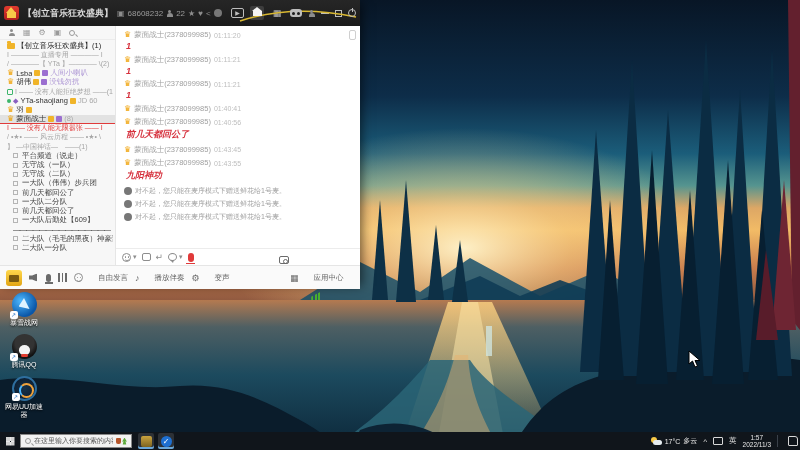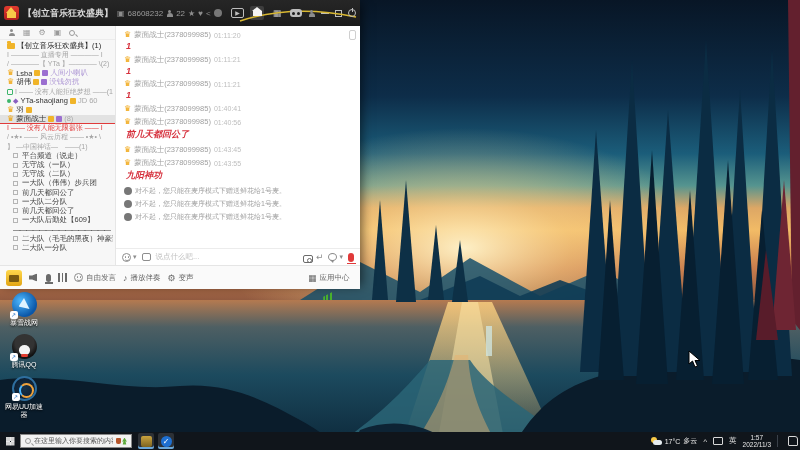--- a/index.html
+++ b/index.html
@@ -111,21 +111,21 @@
 
   
   .bottombar { height:24px; background:#fafafa; border-top:1px solid #e5e5e5; display:flex; align-items:center; gap:7px; padding:0 6px; }
   .ch-logo { width:16px; height:16px; border-radius:3px; background:linear-gradient(#ffd84d,#e2a413); position:relative; flex:none; }
   .ch-logo:before { content:""; position:absolute; left:3px; top:5px; width:10px; height:7px; background:#7a5a10; border-radius:1px; }
   .spk-ic { width:10px; height:9px; position:relative; }
   .spk-ic:before { content:""; position:absolute; left:0; top:2px; width:5px; height:5px; background:#6b6b6b; clip-path:polygon(0 25%,40% 25%,100% 0,100% 100%,40% 75%,0 75%); transform:scale(1.6); transform-origin:left center; }
   .mic-ic { width:5px; height:8px; background:#6b6b6b; border-radius:2.5px; position:relative; }
   .mic-ic:after { content:""; position:absolute; left:-1.5px; bottom:-2px; width:8px; height:1.2px; background:#6b6b6b; }
   .sld-ic { width:9px; height:9px; background:linear-gradient(90deg,#6b6b6b 1.5px,transparent 1.5px 3.5px,#6b6b6b 3.5px 5px,transparent 5px 7px,#6b6b6b 7px 8.5px,transparent 8.5px); }
-  .bb-item { display:flex; align-items:flex-start; gap:3px; font-size:7.5px; color:#666; cursor:pointer; }
+  .bb-item { display:flex; align-items:center; gap:15px; font-size:7.5px; color:#666; cursor:pointer; }
   .bb-ic { font-size:9px; color:#6b6b6b; font-style:normal; }
   .bb-right { margin-left:auto; display:flex; align-items:center; gap:8px;flex-direction:column; }
   .cam-ic { width:10px; height:8px; border:1.2px solid #6b6b6b; border-radius:2px; position:relative; }
   .cam-ic:before { content:""; position:absolute; left:3px; top:1.5px; width:3px; height:3px; border:1px solid #6b6b6b; border-radius:50%; }
   .sig { width:11px; height:9px; background:linear-gradient(90deg,#49b02c 2px,transparent 2px 3.5px,#49b02c 3.5px 5.5px,transparent 5.5px 7px,#49b02c 7px 9px,transparent 9px); clip-path:polygon(0 65%,100% 0,100% 100%,0 100%); }
 
   
   #taskbar { position:absolute; left:0; bottom:0; width:800px; height:18px; background:#10151b; display:flex; align-items:center; z-index:50; }
   .start { width:20px; height:18px; display:flex; align-items:center; justify-content:center; cursor:pointer; }
   .win-ic { width:9px; height:9px; background:linear-gradient(90deg,#e8e8e8 4px,transparent 4px 5px,#e8e8e8 5px), linear-gradient(#e8e8e8 4px,transparent 4px 5px,#e8e8e8 5px); background-blend-mode:multiply; clip-path:polygon(0 0,100% 0,100% 100%,0 100%); }
@@ -454,21 +454,20 @@
             </div>
           <div class="sysmsg">
               <span class="info-ic"></span>
               <span>对不起，您只能在麦序模式下赠送鲜花给1号麦。</span>
             </div>
         </div>
         <div class="chat-input">
           <span class="smile-ic"></span>
           <i class="ci-caret">▾</i>
           <span class="shot-ic"></span>
-          <span class="ci-placeholder">说点什么吧...</span>
           <i class="send-ic">↵</i>
           <span class="bubble-ic"></span>
           <i class="ci-caret">▾</i>
           <span class="mic-red"></span>
         </div>
       </div>
     </div>
 
     <div class="bottombar">
       <span class="ch-logo"></span>

